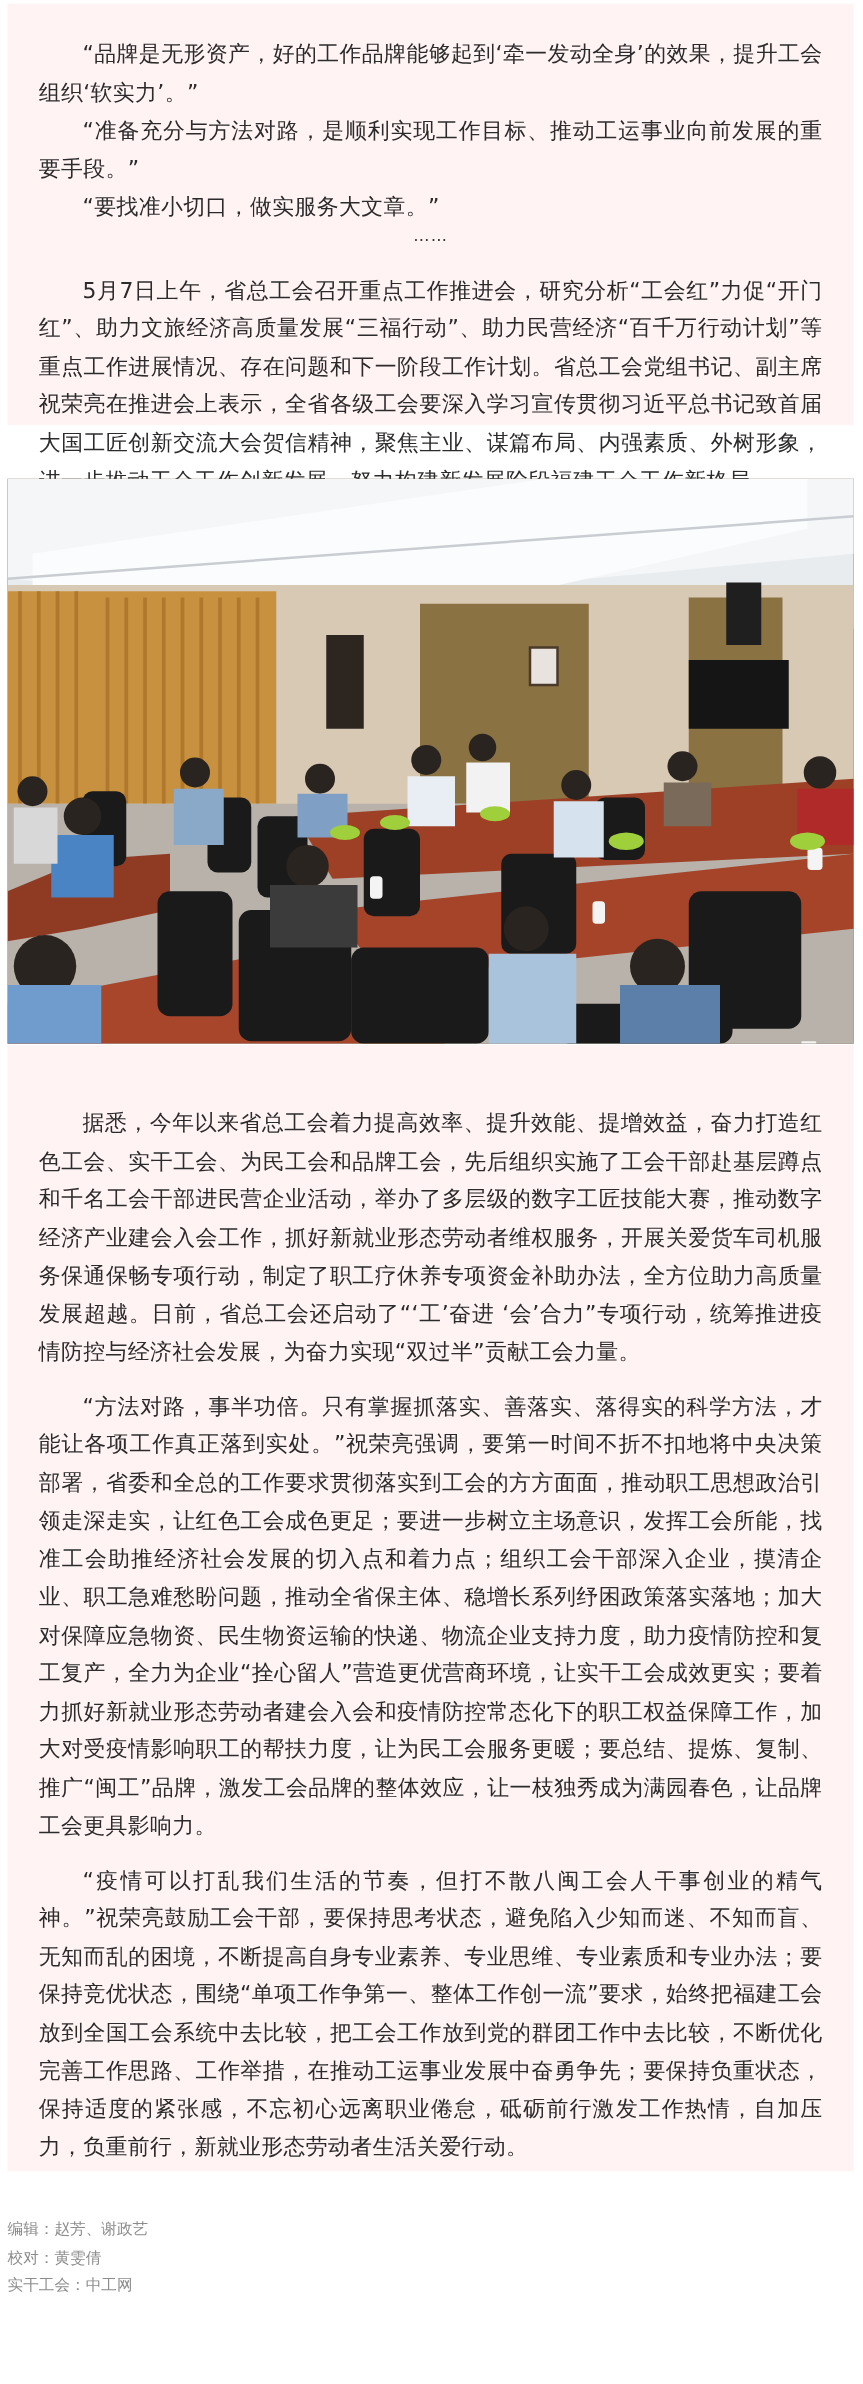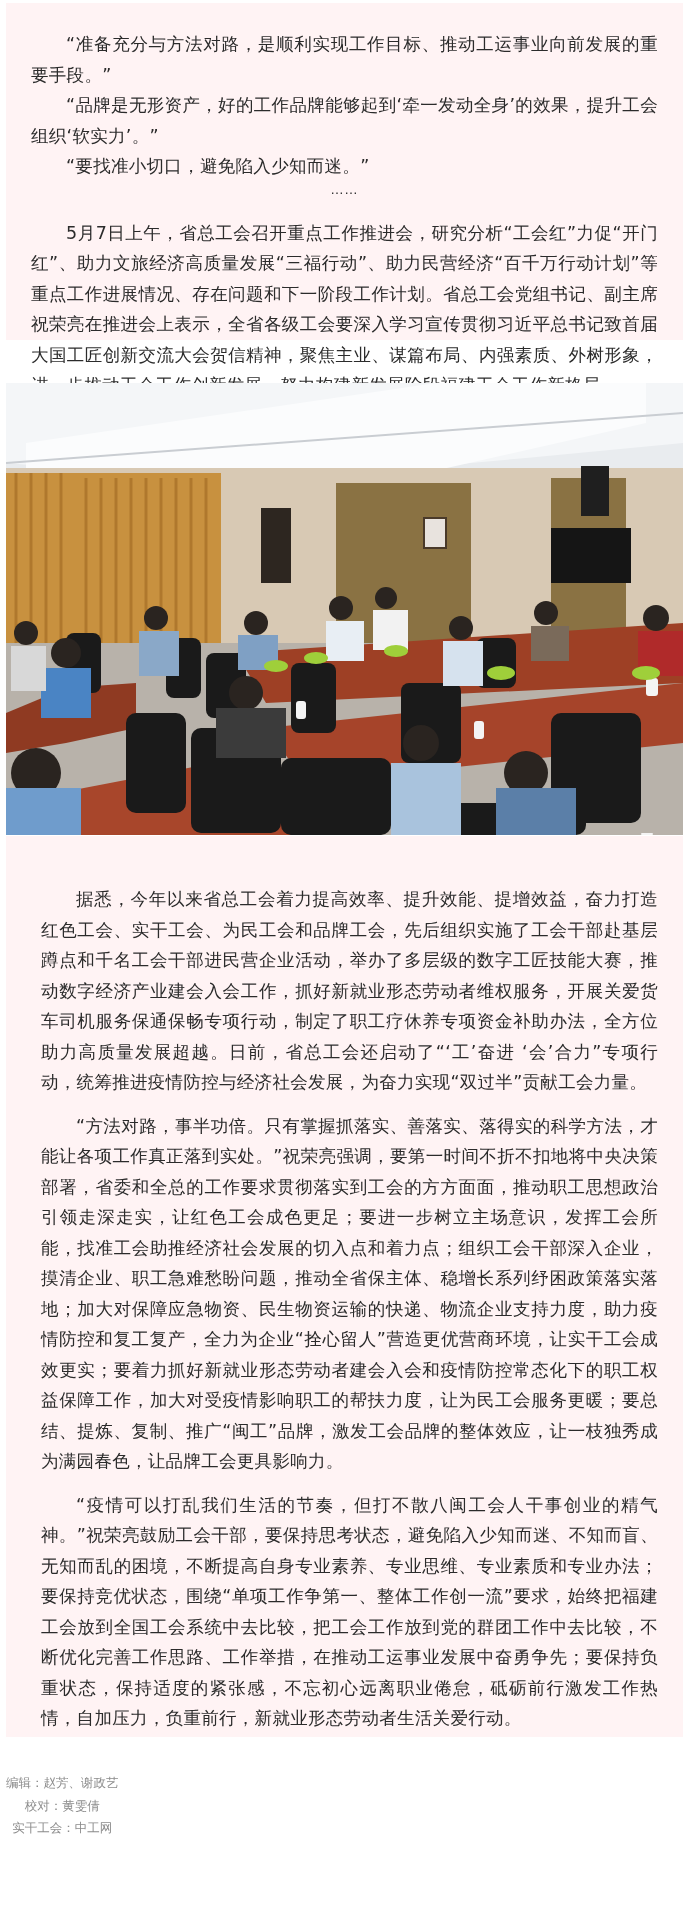--- a/index.html
+++ b/index.html
@@ -27,21 +27,21 @@
   .box2 { top: 836px; height: 901px; padding-top: 35px; }
   p.para {
     margin: 0;
     font-size: 17.5px;
     line-height: 30.5px;
     letter-spacing: 0.3px;
     text-indent: 2em;
     text-align: justify;
   }
   p.quote { margin: 0; }
-  p.gap { margin-top: 13px; margin-left: 10px; }
+  p.gap { margin-top: 13px; }
   .ellipsis {
     text-align: center;
     font-size: 13px;
     line-height: 20px;
     letter-spacing: 1px;
     color: #333;
     margin: -2px 0 18px 0;
   }
   .photo {
     position: absolute;
@@ -53,31 +53,30 @@
     background: #8a7a6a;
   }
   .photo svg { display: block; }
   .credits {
     position: absolute;
     left: 6px;
     top: 1772px;
     font-size: 12.5px;
     line-height: 22.5px;
     color: #8c8c8c;
-    text-align: center;
   }
   .credits div { white-space: nowrap; }
 </style>
 </head>
 <body>
 
 <div class="pink-box box1">
+  <p class="para quote">“品牌是无形资产，好的工作品牌能够起到‘牵一发动全身’的效果，提升工会组织‘软实力’。”</p>
   <p class="para quote">“准备充分与方法对路，是顺利实现工作目标、推动工运事业向前发展的重要手段。”</p>
-  <p class="para quote">“品牌是无形资产，好的工作品牌能够起到‘牵一发动全身’的效果，提升工会组织‘软实力’。”</p>
-  <p class="para quote">“要找准小切口，避免陷入少知而迷。”</p>
+  <p class="para quote">“要找准小切口，做实服务大文章。”</p>
   <div class="ellipsis">……</div>
   <p class="para">5月7日上午，省总工会召开重点工作推进会，研究分析“工会红”力促“开门红”、助力文旅经济高质量发展“三福行动”、助力民营经济“百千万行动计划”等重点工作进展情况、存在问题和下一阶段工作计划。省总工会党组书记、副主席祝荣亮在推进会上表示，全省各级工会要深入学习宣传贯彻习近平总书记致首届大国工匠创新交流大会贺信精神，聚焦主业、谋篇布局、内强素质、外树形象，进一步推动工会工作创新发展，努力构建新发展阶段福建工会工作新格局。</p>
 </div>
 
 <div class="photo">
   <svg width="677" height="452" viewBox="0 0 677 452" xmlns="http://www.w3.org/2000/svg">
 
     <rect x="0" y="0" width="677" height="120" fill="#e9ecef"></rect>
     <polygon points="0,0 677,0 677,60 520,75 240,100 0,80" fill="#f4f6f8"></polygon>
     <polygon points="20,60 430,0 640,0 640,40 330,110 20,90" fill="#fbfcfd"></polygon>

